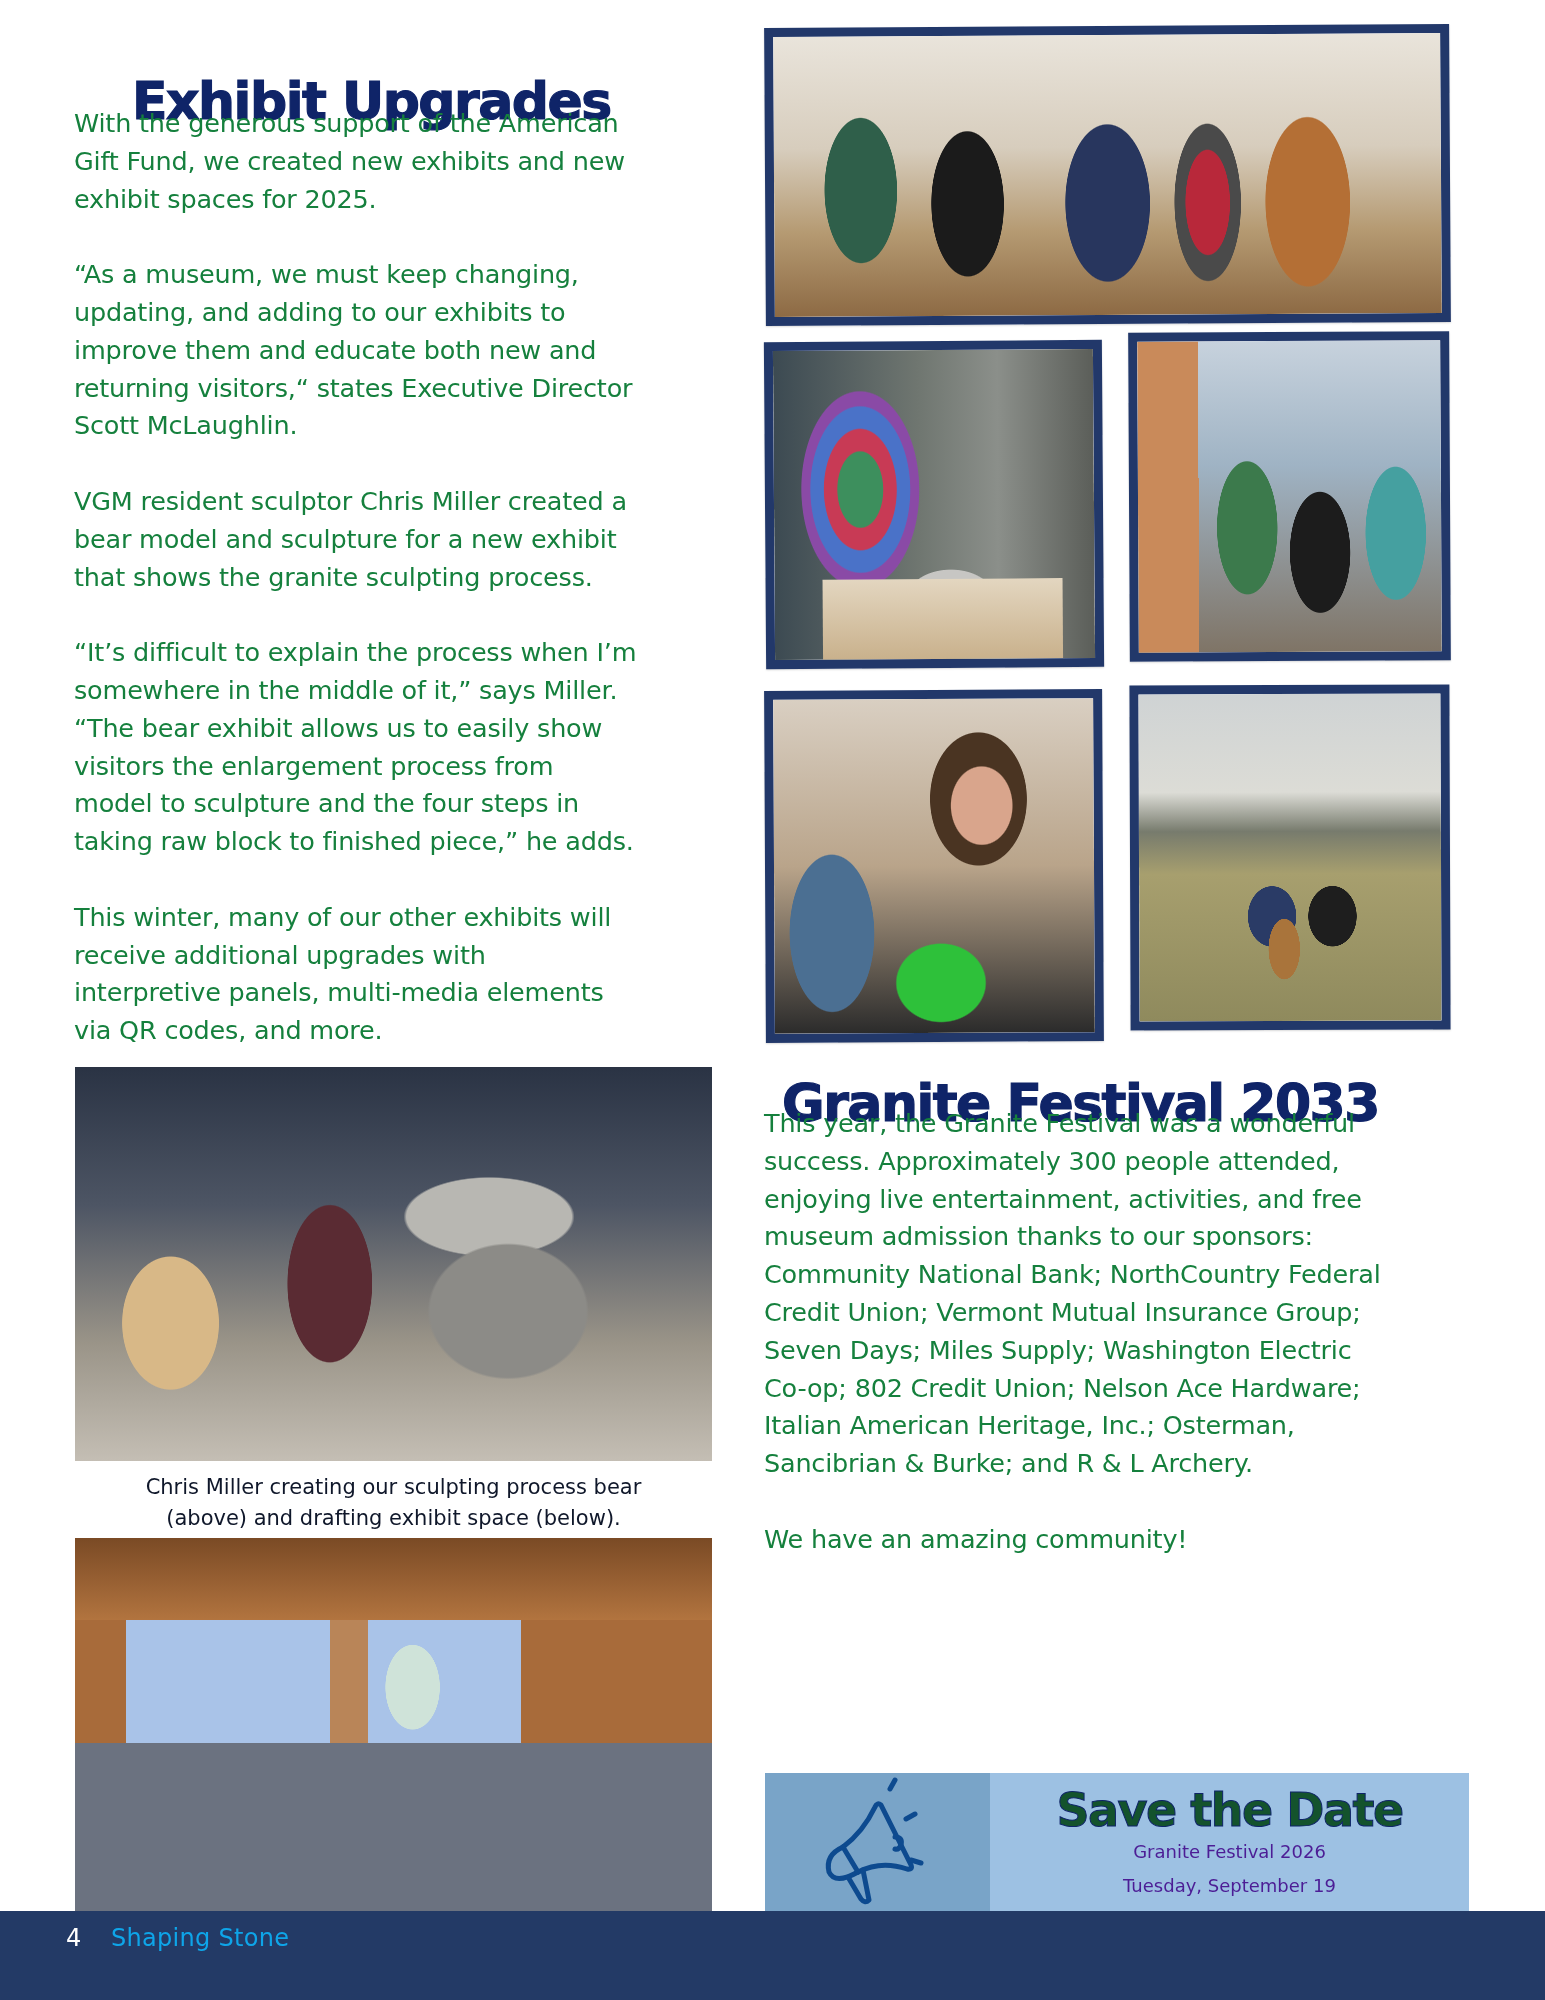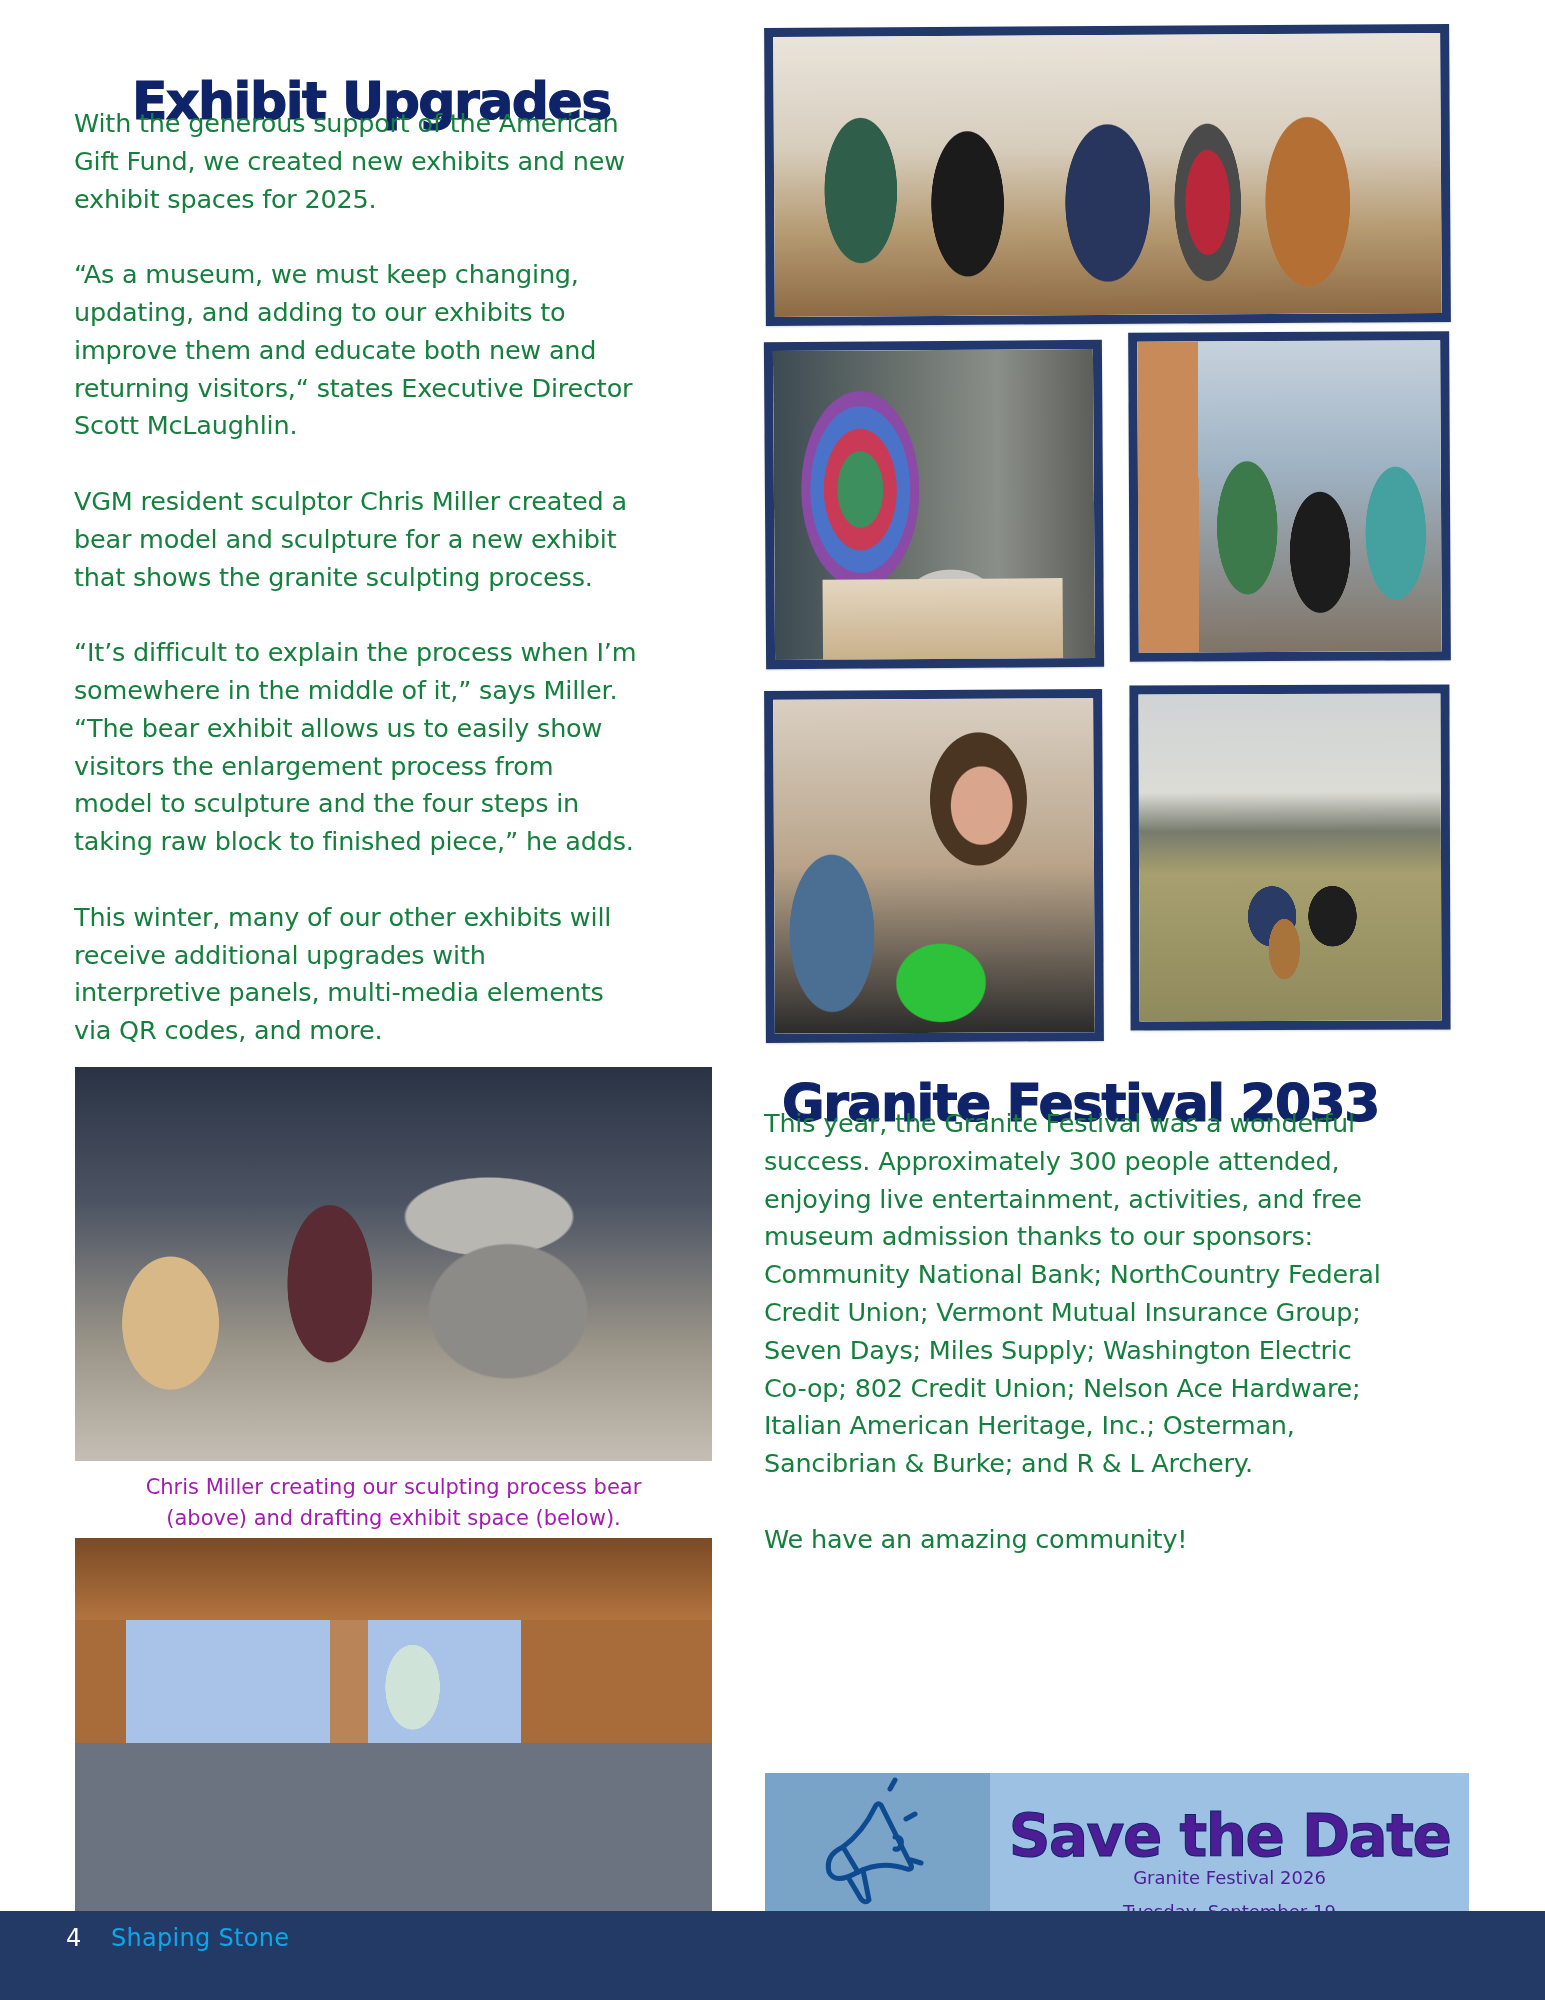--- a/index.html
+++ b/index.html
@@ -30,21 +30,21 @@
   .body-text p:last-child { margin-bottom: 0; }
   #exhibit-body { left: 74px; top: 105px; width: 700px; }
   #festival-body { left: 764px; top: 1105px; width: 720px; }
 
   .caption {
     position: absolute;
     left: 75px; top: 1472px; width: 637px;
     text-align: center;
     font-size: 21px;
     line-height: 31px;
-    color: #a21caf;
+    color: #0f172a;
     white-space: pre-line;
   }
 
   
   .photo { position: absolute; overflow: hidden; }
   .framed { border: 9px solid #22386a; box-shadow: 0 1px 2px rgba(0,0,0,0.15); }
   .photo .fill { position: absolute; inset: 0; }
 
   #photo-visitors { left: 765px; top: 26px; width: 685px; height: 298px; transform: rotate(-0.35deg); }
   #photo-visitors .fill {
@@ -126,22 +126,22 @@
     background: #9dc1e3; display: flex;
   }
   #save-date .icon-panel {
     width: 225px; height: 100%; background: #79a4c8;
     display: flex; align-items: center; justify-content: center;
   }
   #save-date .text-panel {
     flex: 1; text-align: center; padding-top: 12px;
   }
   #save-date .std-title {
-    font-family: "DejaVu Sans", sans-serif; font-weight: 900; font-size: 58px;
-    color: #4c1d95; letter-spacing: -1.5px; line-height: 50px; margin-top: 26px;
+    font-family: "DejaVu Sans", sans-serif; font-weight: 900; font-size: 46px;
+    color: #14532d; letter-spacing: -1.5px; line-height: 50px;
     -webkit-text-stroke: 1px #0f2468;
   }
   #save-date .std-line {
     font-size: 18px; line-height: 34px; color: #4c1d95;
   }
 
   
   #footer {
     position: absolute; left: 0; top: 1911px; width: 1545px; height: 89px;
     background: #233a66;

